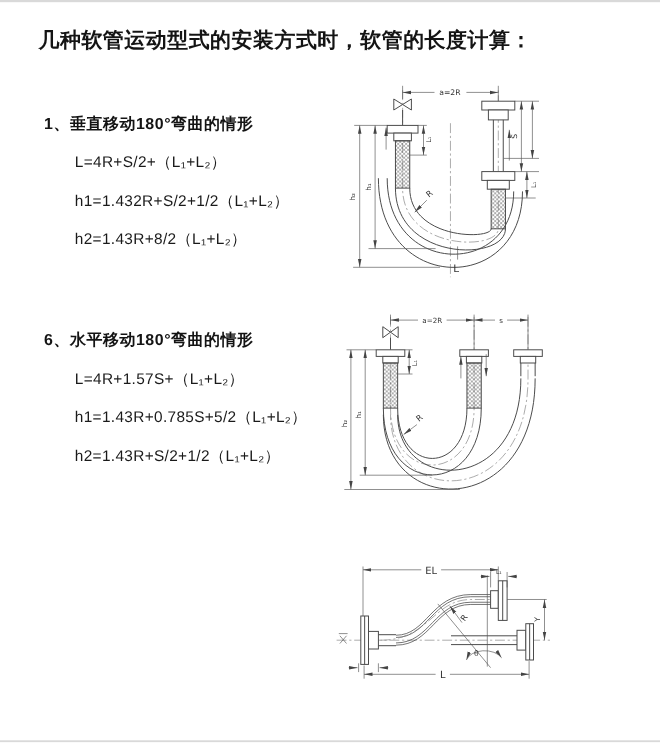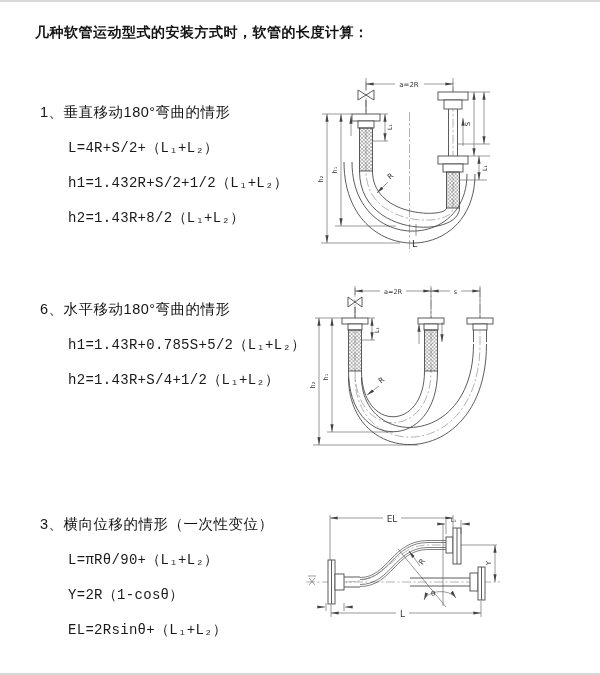--- a/index.html
+++ b/index.html
@@ -1,26 +1,26 @@
 <!DOCTYPE html>
 <html><head>
 <meta charset="utf-8">
 <style>
   html,body{margin:0;padding:0;background:#ffffff;}
   .page{position:relative;width:600px;height:675px;background:#fff;overflow:hidden;
         font-family:"Liberation Sans","DejaVu Sans",sans-serif;color:#111;}
   .scan-edge{position:absolute;left:0;width:600px;height:2px;background:#d9d9d9;}
   .scan-edge.top{top:0;}
   .scan-edge.bottom{bottom:0;}
-  .title{position:absolute;left:35px;top:24px;font-size:14px;font-weight:bold;
+  .title{position:absolute;left:35px;top:24px;font-size:19px;font-weight:bold;
          letter-spacing:0.5px;color:#141414;}
   .sec{position:absolute;left:40px;}
-  .sec .heading{font-size:14.5px;font-weight:normal;letter-spacing:0.5px;color:#141414;}
+  .sec .heading{font-size:14.5px;font-weight:bold;letter-spacing:0.5px;color:#141414;}
   .sec .formula{font-size:14px;margin-top:17px;margin-left:28px;color:#1a1a1a;
-                font-family:Liberation Mono, monospace;letter-spacing:0.3px;}
+                font-family:Liberation Sans, sans-serif;letter-spacing:0.3px;}
   .diagram{position:absolute;}
   svg text{font-family:"DejaVu Sans",sans-serif;fill:#333;}
   .geo{stroke:#4a4a4a;stroke-width:0.9;fill:none;}
   .geo-f{stroke:#4a4a4a;stroke-width:0.9;fill:#fff;}
   .dim{stroke:#555;stroke-width:0.6;fill:none;}
   .cl{stroke:#808080;stroke-width:0.6;fill:none;stroke-dasharray:9 2.5 2 2.5;}
   .hatchrect{stroke:#4a4a4a;stroke-width:0.9;}
   .mask{fill:#fff;stroke:none;}
 </style>
 </head>
@@ -126,22 +126,23 @@
     </g>
 
     <g>
       <path class="dim" d="M108,158 V170"></path>
       <text x="104" y="181" font-size="9.5">L</text>
     </g>
   </svg>
 
   <div class="sec" style="top:300px;">
     <div class="heading">6、水平移动180°弯曲的情形</div>
+    <div class="formula">L=4R+1.57S+（L₁+L₂）</div>
     <div class="formula">h1=1.43R+0.785S+5/2（L₁+L₂）</div>
-    <div class="formula">h2=1.43R+S/4+1/2（L₁+L₂）</div>
+    <div class="formula">h2=1.43R+S/2+1/2（L₁+L₂）</div>
   </div>
 
   <svg class="diagram" style="left:303px;top:282px;" width="290" height="175" viewBox="0 0 290 175">
     <path class="cl" d="M52,6 V89 C52,158 128,158 128,89 V6"></path>
     <path class="cl" d="M177,6 V62 C177,180 52,180 52,95"></path>
 
     <g>
       <path class="dim" d="M52,4 V13 M128,4 V36 M177,4 V36"></path>
       <line class="dim" x1="52" y1="9" x2="128" y2="9" marker-start="url(#ar)" marker-end="url(#ar)"></line>
       <rect class="mask" x="77" y="4" width="26" height="8.5"></rect>
@@ -200,26 +201,20 @@
       <line class="dim" x1="69" y1="36" x2="69" y2="58" marker-start="url(#ar)" marker-end="url(#ar)"></line>
       <text transform="rotate(-90 76 48)" x="76" y="48" font-size="6" text-anchor="middle">L₁</text>
     </g>
 
     <g>
       <path class="dim" d="M76,104 L64,113" marker-end="url(#ar)"></path>
       <text transform="rotate(-40 80 100)" x="80" y="100" font-size="7.5" text-anchor="middle">R</text>
     </g>
   </svg>
 
-  <div class="sec" style="top:515px;">
-    <div class="heading">3、横向位移的情形（一次性变位）</div>
-    <div class="formula">L=πRθ/90+（L₁+L₂）</div>
-    <div class="formula">Y=2R（1-cosθ）</div>
-    <div class="formula">EL=2Rsinθ+（L₁+L₂）</div>
-  </div>
 
   <svg class="diagram" style="left:298px;top:503px;" width="300" height="135" viewBox="0 0 300 135">
     <path class="cl" d="M8,79 H202"></path>
     <g>
       <path class="dim" d="M11,75 L17,82 M17,75 L11,82 M10,73 H18"></path>
     </g>
 
     <g>
       <rect class="geo-f" x="30" y="57" width="7" height="44"></rect>
       <path class="geo" d="M33.5,57 V101"></path>

